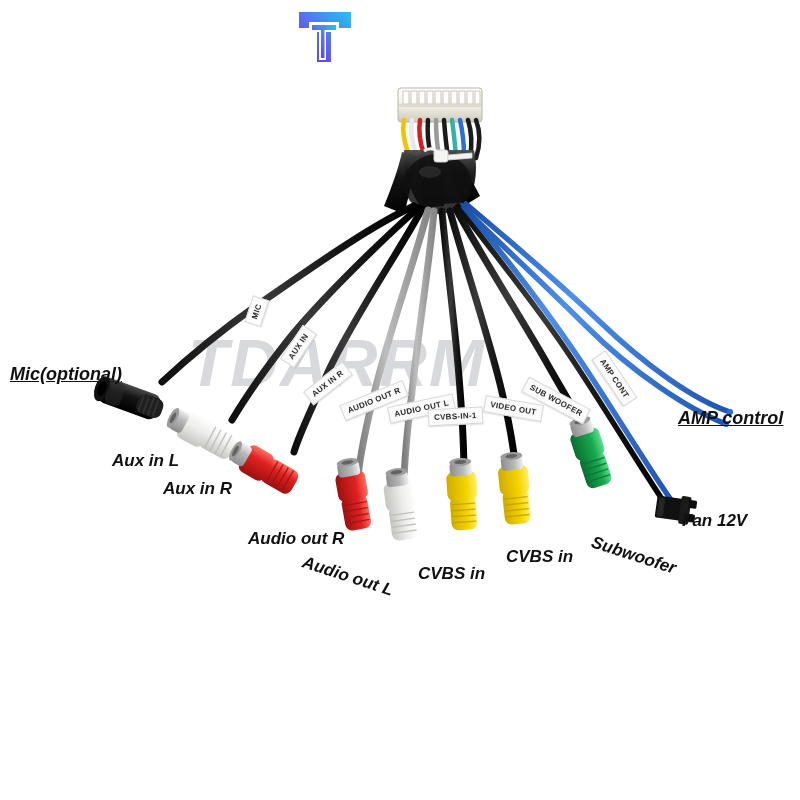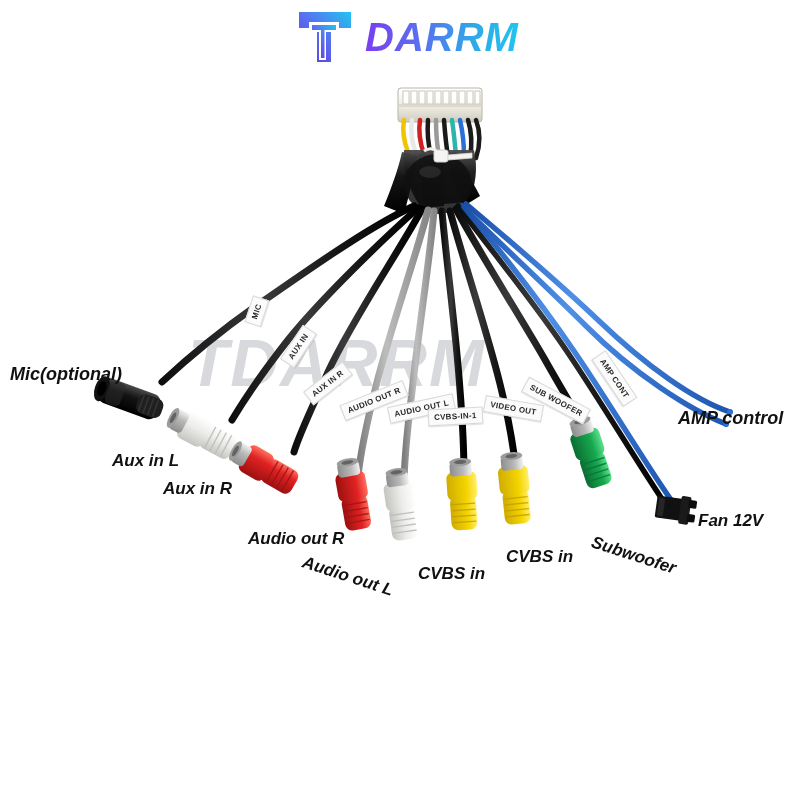--- a/index.html
+++ b/index.html
@@ -18,21 +18,21 @@
   
   .watermark{position:absolute;left:188px;top:330px;font-size:66px;font-weight:bold;
     font-style:italic;color:#d7d9dc;letter-spacing:2px;user-select:none;line-height:1;}
 
   
   svg.harness{position:absolute;left:0;top:0;width:800px;height:800px;}
 
   
   .lbl{position:absolute;font-weight:bold;font-style:italic;color:#111;
        white-space:nowrap;line-height:1;}
-  .lbl.s18{font-size:18px;}
+  .lbl.s18{font-size:18px;text-decoration:underline;}
   .lbl.s17{font-size:17px;}
 
   
   .tag{position:absolute;background:#fbfbfb;border:1px solid #d8d8d8;
        color:#2a2a2a;font-size:8px;font-weight:600;letter-spacing:.3px;
        padding:3px 5px;white-space:nowrap;box-shadow:0 1px 1px rgba(0,0,0,.12);
        font-style:normal;}
 </style>
 </head>
 <body>
@@ -45,21 +45,20 @@
         <linearGradient id="lg" x1="0" y1="1" x2="1" y2="0">
           <stop offset="0" stop-color="#5b33e0"></stop>
           <stop offset="0.5" stop-color="#5a6ff0"></stop>
           <stop offset="1" stop-color="#22c4ef"></stop>
         </linearGradient>
       </defs>
       <path d="M4 4 H56 V20 H36 V54 H22 V20 H4 Z" fill="url(#lg)"></path>
       <path d="M14 14 H44 V24 H31 V52 H24 V24 H14 Z" fill="#ffffff"></path>
       <path d="M17 17 H41 V22 H29.5 V50 H26 V22 H17 Z" fill="url(#lg)"></path>
     </svg>
-    <div class="brand-word">DARRM</div>
   </div>
 
   <div class="watermark">TDARRM</div>
 
   <svg class="harness" viewBox="0 0 800 800">
     <defs>
       <linearGradient id="gBlk" x1="0" y1="0" x2="1" y2="0">
         <stop offset="0" stop-color="#0d0d0d"></stop>
           <stop offset=".4" stop-color="#3a3a3a"></stop>
         <stop offset=".7" stop-color="#151515"></stop>
@@ -316,16 +315,16 @@
   <div class="tag" style="left:586px;top:370px;transform:rotate(56deg);">AMP CONT</div>
 
   <div class="lbl s18" style="left:10px;top:365px;">Mic(optional)</div>
   <div class="lbl s17" style="left:112px;top:452px;">Aux in L</div>
   <div class="lbl s17" style="left:163px;top:480px;">Aux in R</div>
   <div class="lbl s17" style="left:248px;top:530px;">Audio out R</div>
   <div class="lbl s17" style="left:303px;top:553px;transform:rotate(18deg);transform-origin:left center;">Audio out L</div>
   <div class="lbl s17" style="left:418px;top:565px;">CVBS in</div>
   <div class="lbl s17" style="left:506px;top:548px;">CVBS in</div>
   <div class="lbl s17" style="left:592px;top:533px;transform:rotate(18deg);transform-origin:left center;">Subwoofer</div>
-  <div class="lbl s17" style="left:698px;top:512px;">Fan 12V</div>
+  <div class="lbl s17" style="left:682px;top:512px;">Fan 12V</div>
   <div class="lbl s18" style="left:678px;top:409px;">AMP control</div>
 
 </div>
 
 </body></html>

